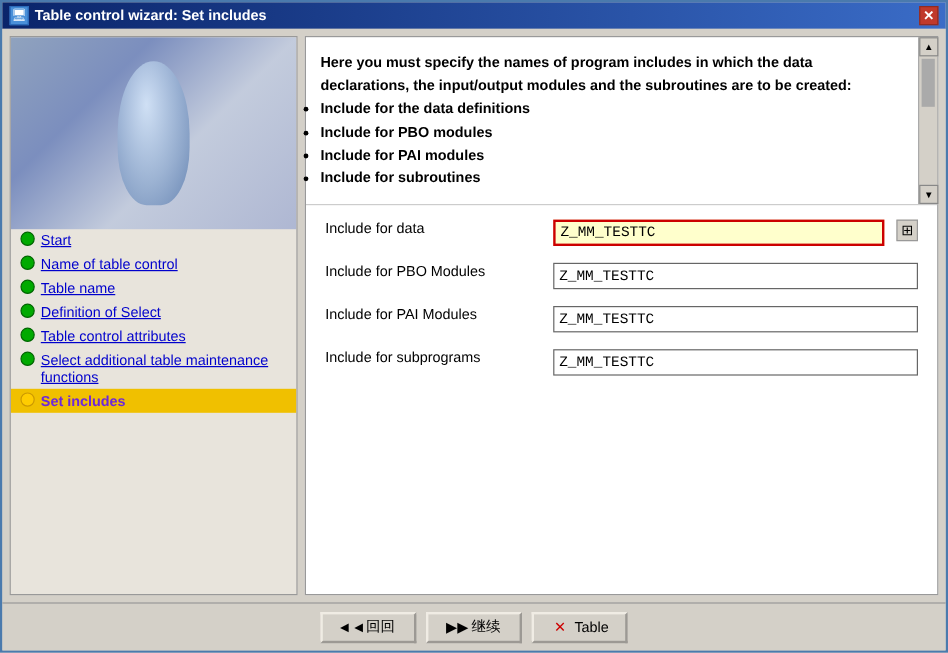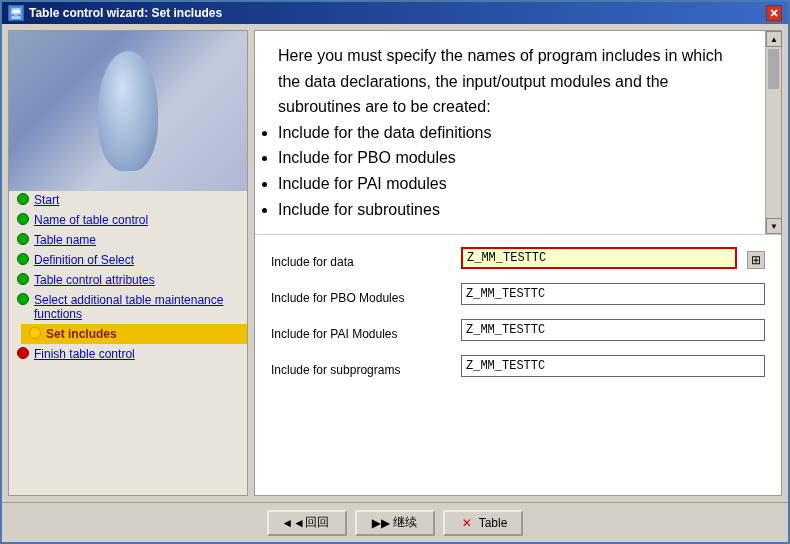--- a/index.html
+++ b/index.html
@@ -118,24 +118,23 @@
       display: flex;
       align-items: flex-start;
       gap: 5px;
       cursor: pointer;
       color: #0000cc;
       text-decoration: none;
     }
 
     .nav-item.active {
       background: #f0c000;
-      color: #7f1d1d;
+      color: #6d28d9;
       text-decoration: none;
       font-weight: bold;
-      margin-left: 12px;
     }
 
     .nav-item.active .nav-label {
       text-decoration: none;
     }
 
     .nav-item .nav-label {
       text-decoration: underline;
       font-size: 12px;
     }
@@ -166,21 +165,21 @@
     .form-area {
       padding: 12px 16px;
       flex: 1;
       display: flex;
       flex-direction: column;
       gap: 14px;
     }
 
     .form-row {
       display: flex;
-      align-items: flex-end;
+      align-items: flex-start;
       gap: 10px;
     }
 
     .form-label {
       width: 180px;
       font-size: 12px;
       color: #000;
       flex-shrink: 0;
     }
 
@@ -256,24 +255,25 @@
       position: relative;
     }
 
     .desc-scroll-container {
       display: flex;
       border-bottom: 1px solid #ccc;
     }
 
     .desc-content {
       flex: 1;
-      padding: 12px 23px;
-      font-size: 16px;
+      padding: 12px 12px;
+      font-size: 12px;
       line-height: 1.6;
       color: #000;
+      font-weight: bold;
     }
 
     .scroll-track {
       width: 16px;
       background: #d4d0c8;
       border-left: 1px solid #aaa;
       display: flex;
       flex-direction: column;
       flex-shrink: 0;
     }
@@ -340,24 +340,20 @@
             <span class="status-dot dot-green"></span>
             <span class="nav-label">Table control attributes</span>
           </li>
           <li class="nav-item">
             <span class="status-dot dot-green"></span>
             <span class="nav-label">Select additional table maintenance functions</span>
           </li>
           <li class="nav-item active">
             <span class="status-dot dot-yellow"></span>
             <span class="nav-label">Set includes</span>
-          </li>
-          <li class="nav-item">
-            <span class="status-dot dot-red"></span>
-            <span class="nav-label">Finish table control</span>
           </li>
         </ul>
     </div>
 
     <div class="right-panel">
       <div class="right-panel-inner">
 
         <div class="desc-scroll-container">
           <div class="desc-content">
             <span>Here you must specify the names of program includes in which the data declarations, the input/output modules and the subroutines are to be created:</span>

